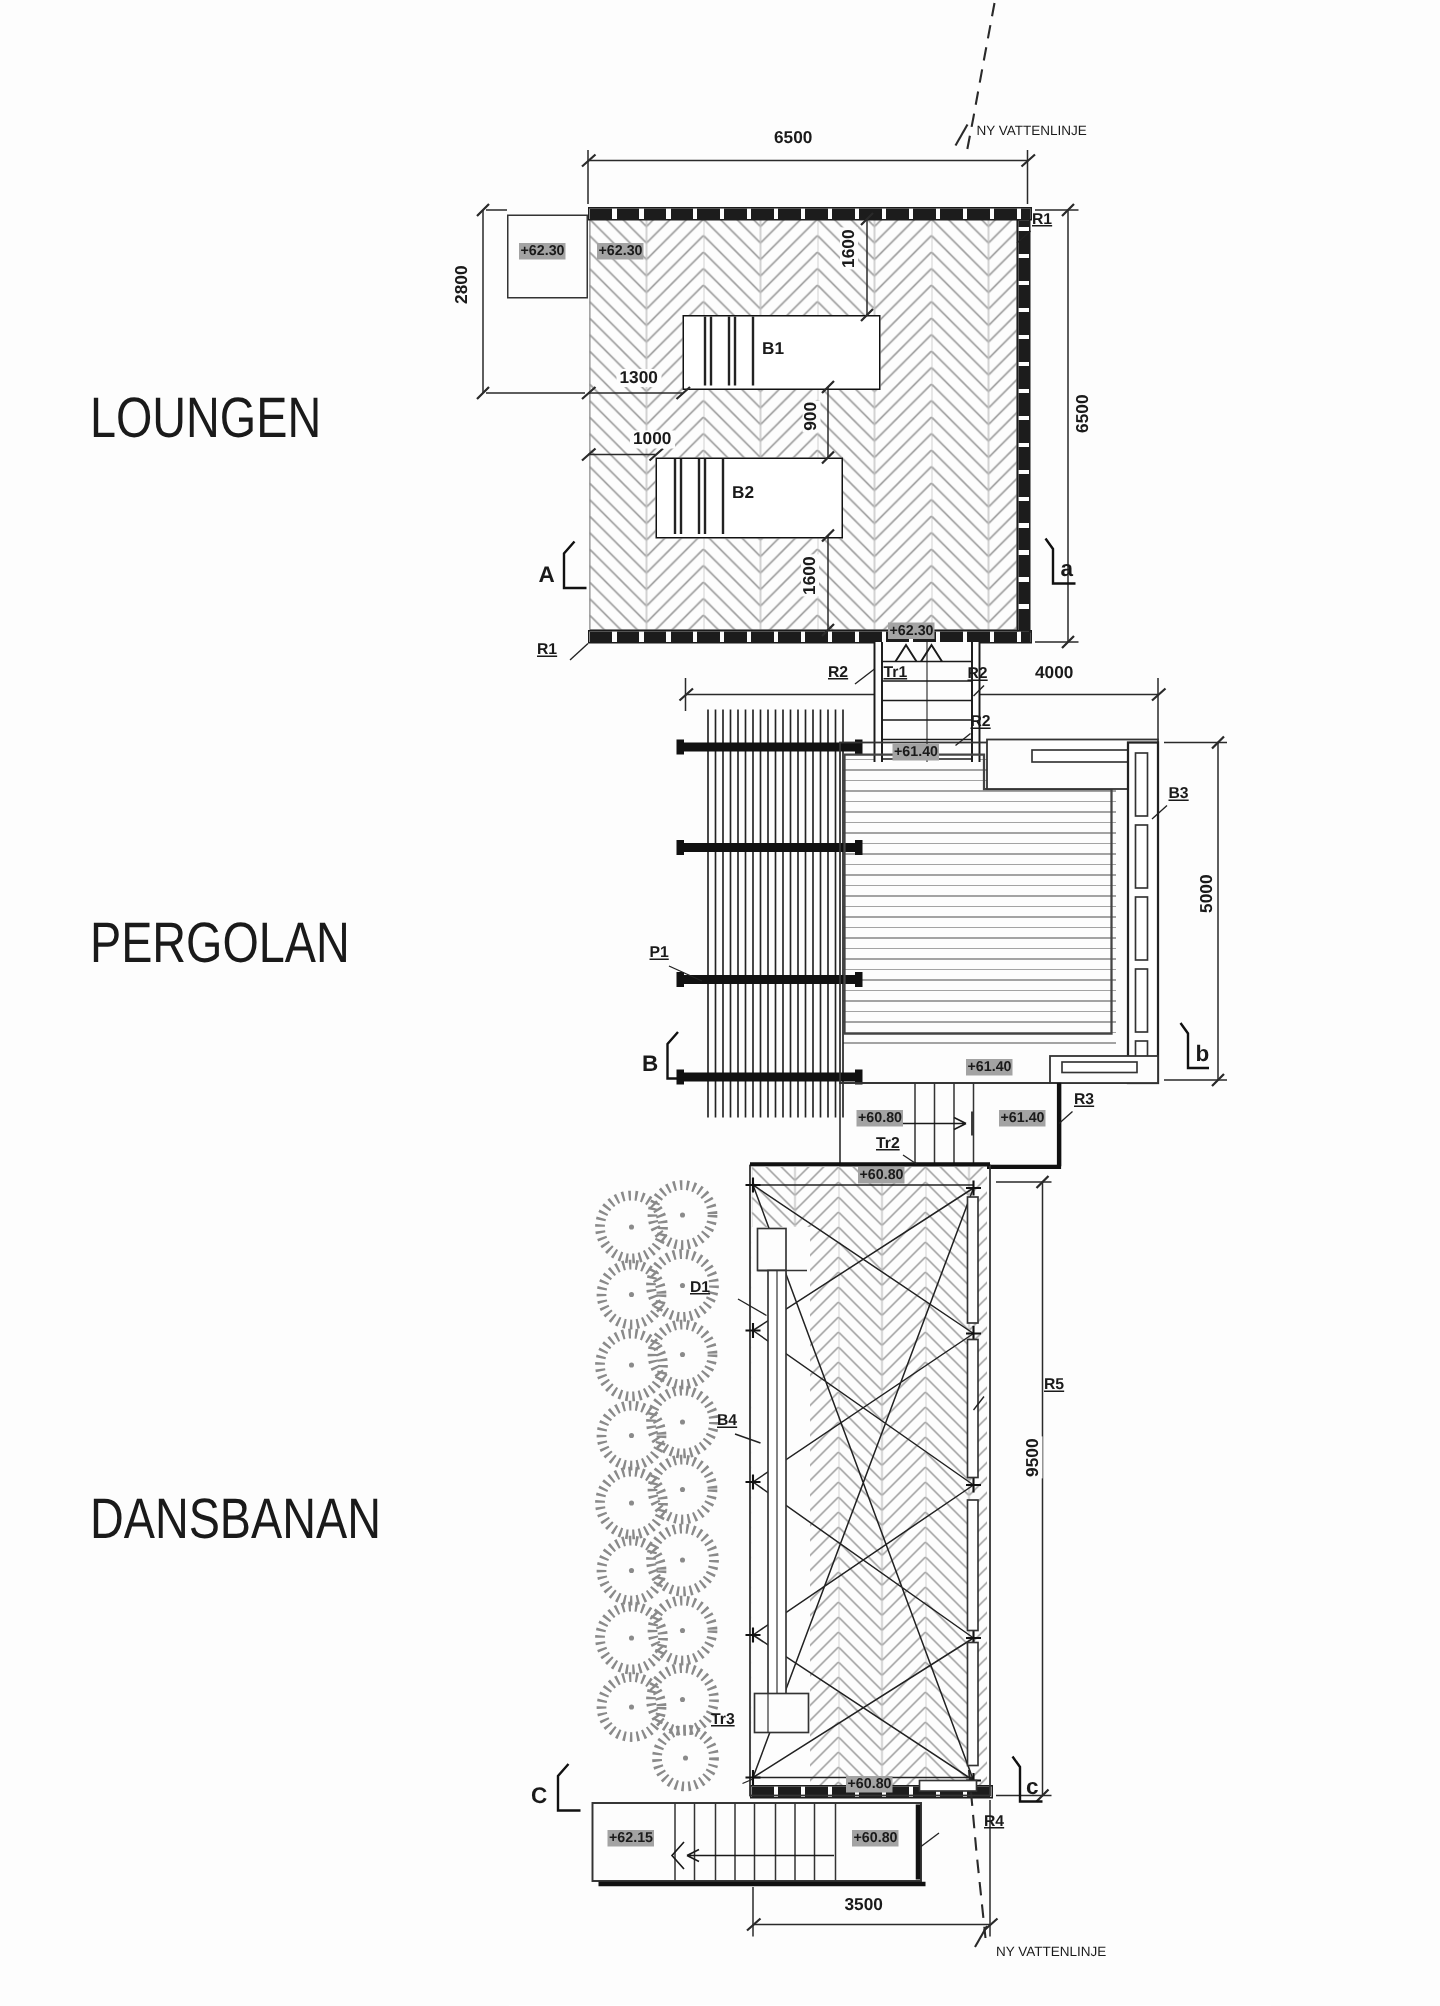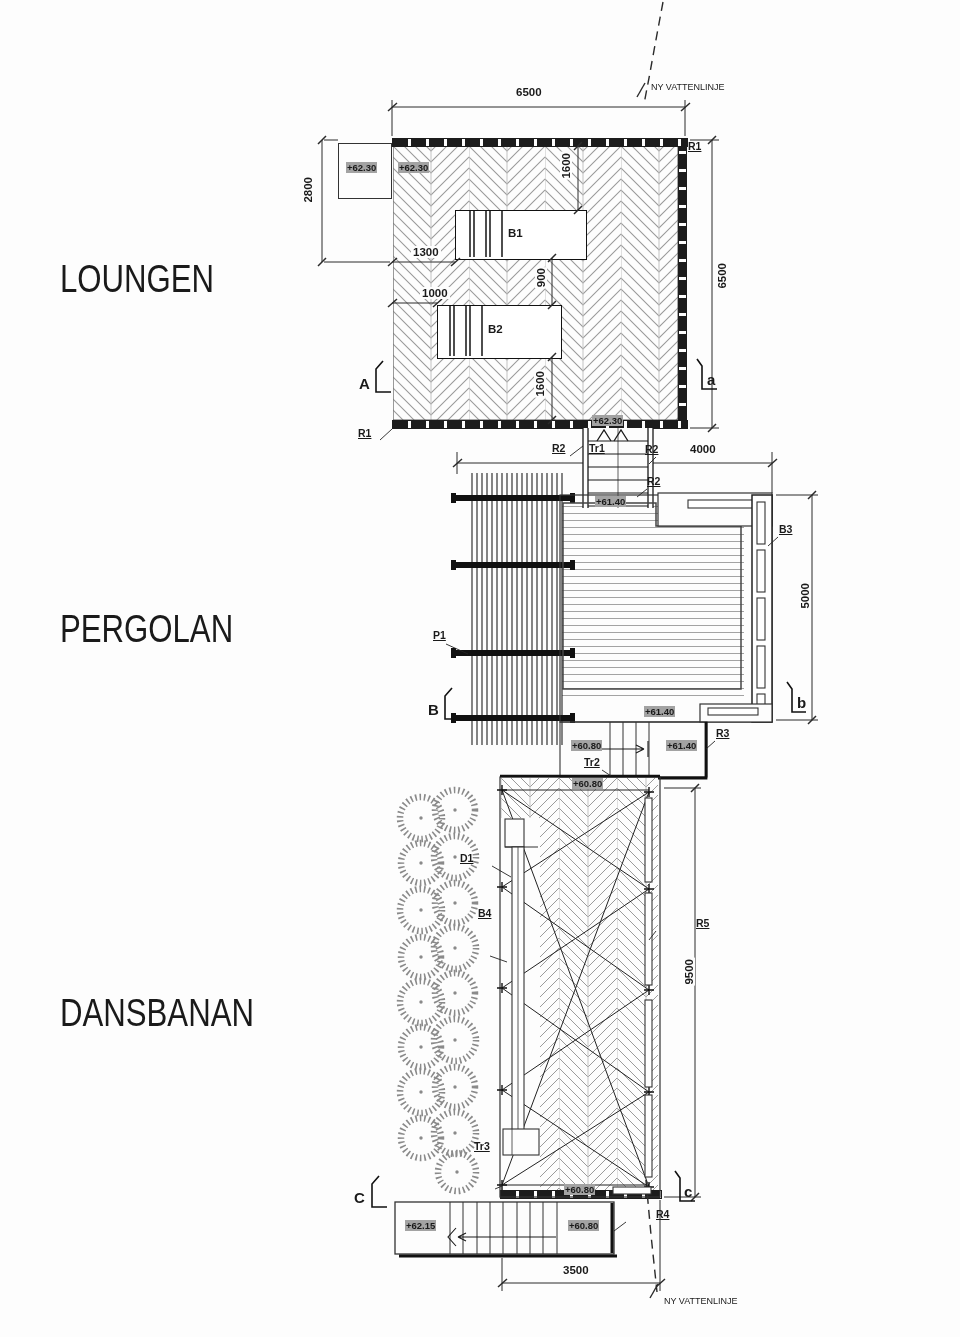--- a/index.html
+++ b/index.html
@@ -284,21 +284,21 @@
   <div class="ref" style="left:645px;top:443px">R2</div>
   <div class="ref" style="left:647px;top:475px">R2</div>
   <div class="ref" style="left:589px;top:442px">Tr1</div>
   <div class="dim" style="left:508px;top:227px">B1</div>
   <div class="dim" style="left:488px;top:323px">B2</div>
   <div class="ref" style="left:779px;top:523px">B3</div>
   <div class="ref" style="left:433px;top:629px">P1</div>
   <div class="ref" style="left:716px;top:727px">R3</div>
   <div class="ref" style="left:584px;top:756px">Tr2</div>
   <div class="ref" style="left:460px;top:852px">D1</div>
-  <div class="ref" style="left:478px;top:907px">B4</div>
+  <div class="ref" style="left:478px;top:941px">B4</div>
   <div class="ref" style="left:696px;top:917px">R5</div>
   <div class="ref" style="left:474px;top:1140px">Tr3</div>
   <div class="ref" style="left:656px;top:1208px">R4</div>
 
   <div class="mk" style="left:359px;top:375px">A</div>
   <div class="mk" style="left:707px;top:371px">a</div>
   <div class="mk" style="left:428px;top:701px">B</div>
   <div class="mk" style="left:797px;top:694px">b</div>
   <div class="mk" style="left:354px;top:1189px">C</div>
   <div class="mk" style="left:684px;top:1183px">c</div>

